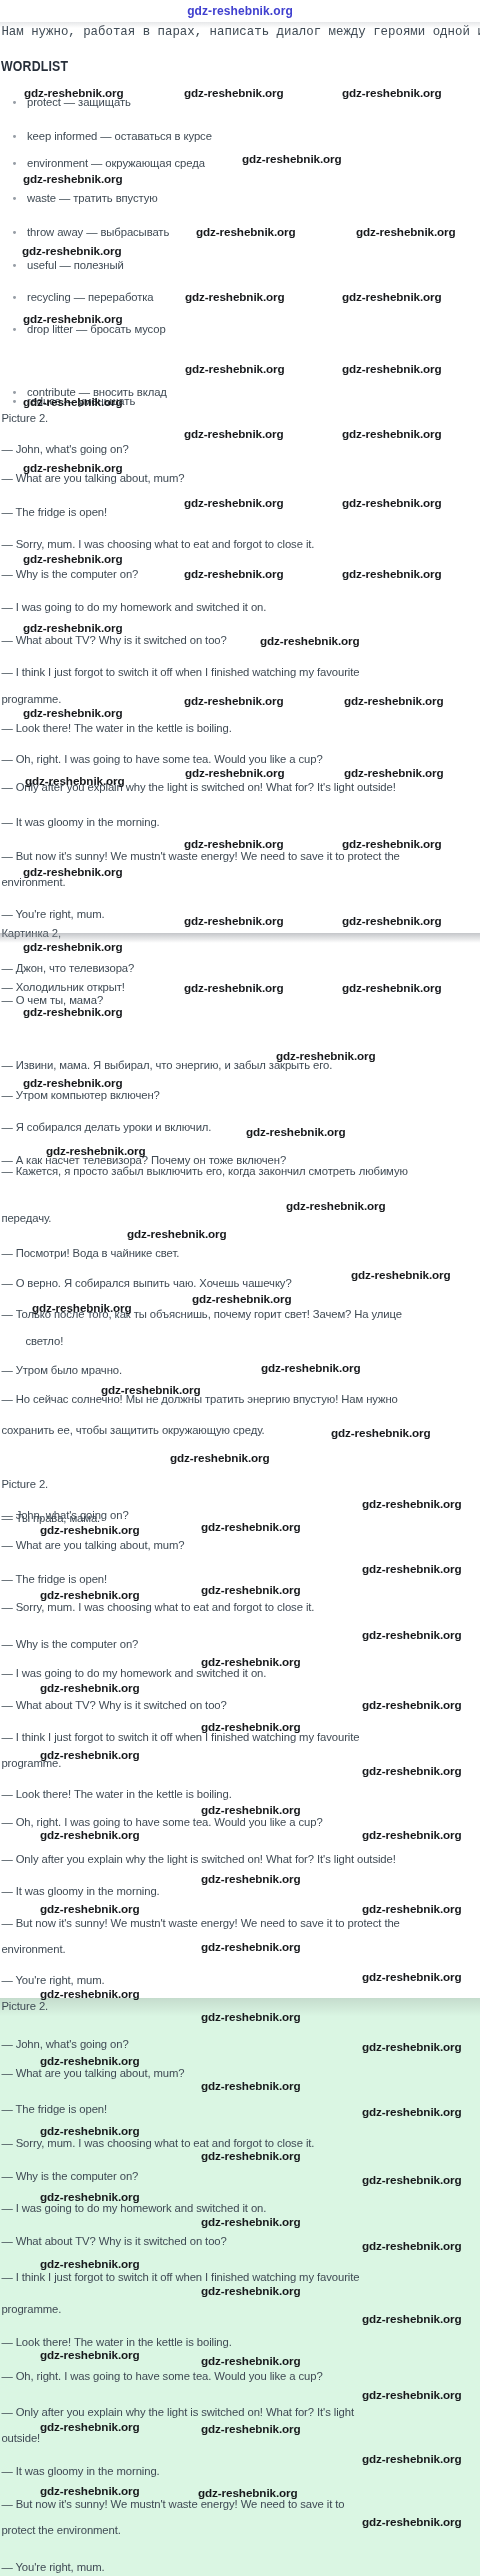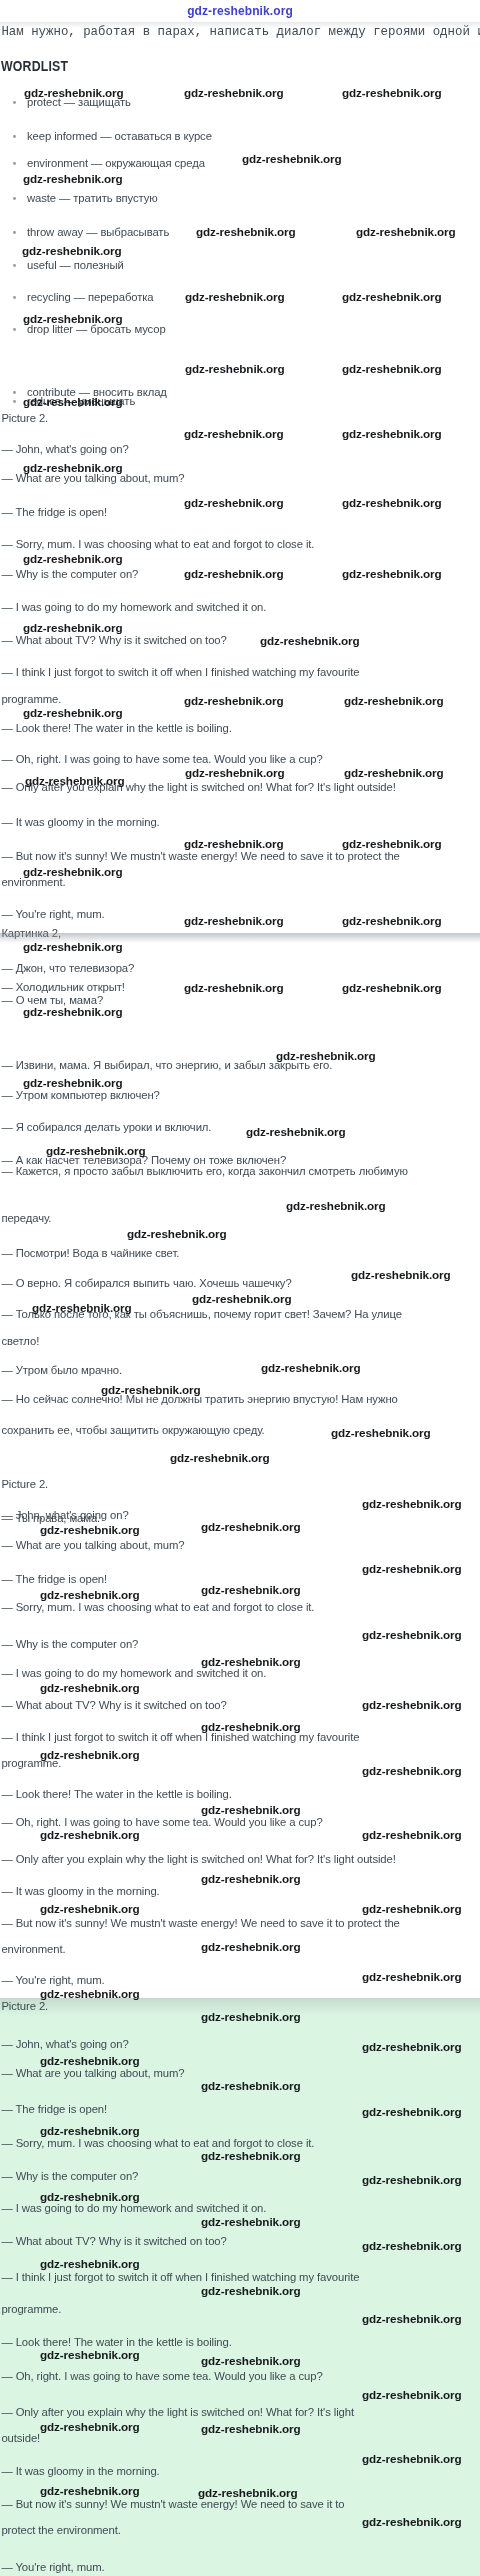--- a/index.html
+++ b/index.html
@@ -226,21 +226,21 @@
       </div>
 
       <div class="line" style="top: 1277px;">
         <span>— О верно. Я собирался выпить чаю. Хочешь чашечку?</span>
       </div>
 
       <div class="line" style="top: 1308px;">
         <span>— Только после того, как ты объяснишь, почему горит свет! Зачем? На улице</span>
       </div>
 
-      <div class="line" style="top: 1335px;">
+      <div class="line" style="top: 1335px; padding-left: 24px;">
         <span>светло!</span>
       </div>
 
       <div class="line" style="top: 1364px;">
         <span>— Утром было мрачно.</span>
       </div>
 
       <div class="line" style="top: 1393px;">
         <span>— Но сейчас солнечно! Мы не должны тратить энергию впустую! Нам нужно</span>
       </div>

